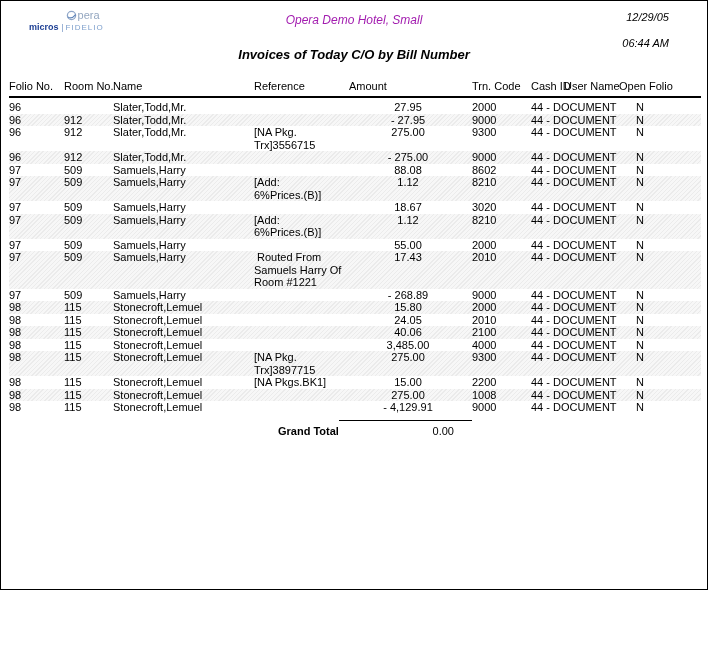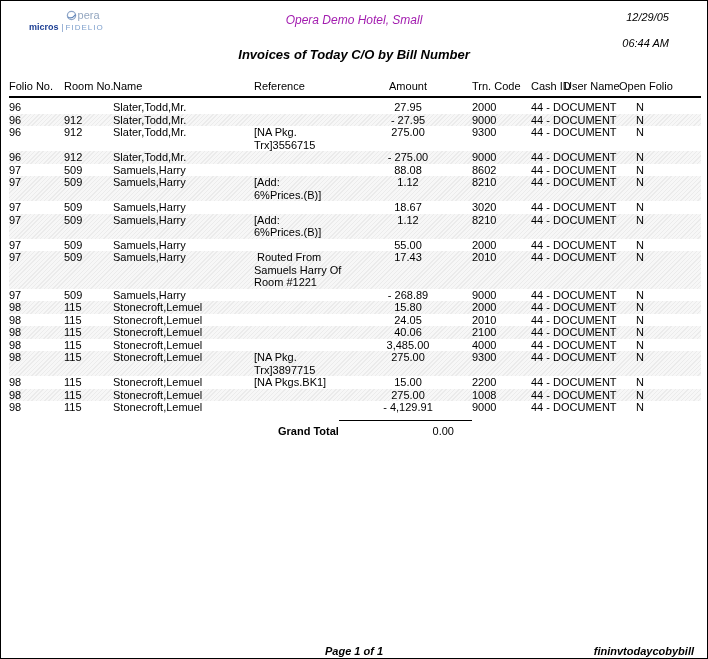--- a/index.html
+++ b/index.html
@@ -1,19 +1,19 @@
 <!DOCTYPE html>
 <html><head>
 <meta charset="utf-8">
 <style>
   * { margin:0; padding:0; box-sizing:border-box; }
   html,body { background:#fff; }
   body { font-family:"Liberation Sans","DejaVu Sans",sans-serif; }
   .page {
-    position:relative; width:708px; height:659px;
+    position:relative; width:708px; height:590px;
     border:1px solid #000; background:#fff; overflow:hidden;
   }
   
   .report-header { position:relative; height:77px; }
   .logo { position:absolute; left:28px; top:9px; line-height:11px; }
   .logo-top { display:flex; align-items:center; gap:1px; justify-content:flex-end; margin-right:4px; }
   .logo-opera { font-size:11px; color:#94a7c0; letter-spacing:0px; }
   .logo-bottom { display:flex; align-items:center; gap:3px; margin-top:1px; }
   .logo-micros { font-size:9px; font-weight:bold; color:#1d3f94; }
   .logo-sep { width:1px; height:8px; background:#9db4d6; }
@@ -25,21 +25,21 @@
   .report-title { position:absolute; left:0; top:46px; width:100%; text-align:center;
     font-size:13px; font-weight:bold; font-style:italic; }
   
   table { border-collapse:collapse; table-layout:fixed; margin-left:8px; width:692px;
     font-size:11px; }
   col.c-folio{width:55px} col.c-room{width:49px} col.c-name{width:141px}
   col.c-ref{width:95px} col.c-amount{width:118px} col.c-trn{width:62px}
   col.c-cash{width:35px} col.c-user{width:55px} col.c-open{width:82px}
   th { font-weight:normal; text-align:left; font-size:11px; padding:2px 0 4px 0;
     border-bottom:2px solid #000; white-space:nowrap; }
-  th.h-amount { text-align:center; }
+  th.h-amount { text-align:left; }
   th.h-trn { padding-left:5px; }
   th.h-cash { padding-left:2px; }
   th.h-open { text-align:left; padding-right:40px; }
   td { vertical-align:top; line-height:12.5px; padding:0; font-size:11px; }
   tbody tr:first-child td { padding-top:3px; }
   tbody tr:nth-child(even) {
     background:repeating-linear-gradient(135deg,#ebebeb 0 1px,#f7f7f7 1px 3px);
   }
   td.amount-cell { text-align:center; white-space:nowrap; }
   td.trn-code-cell { padding-left:5px; }

